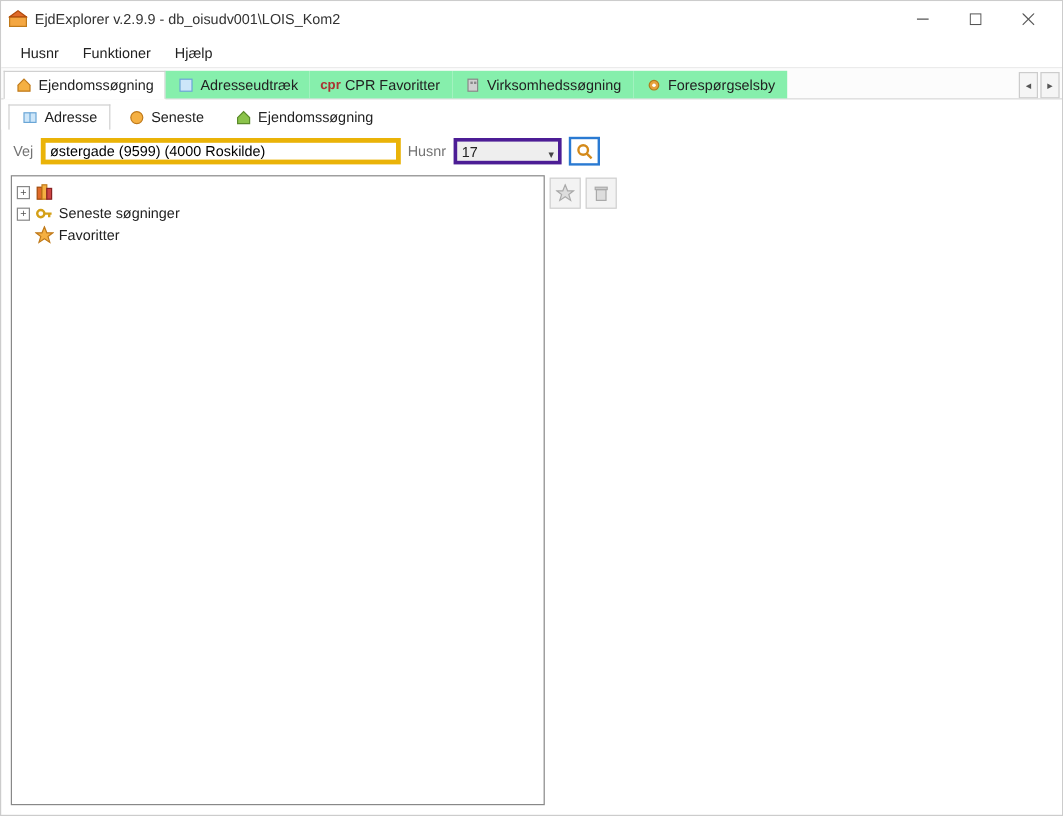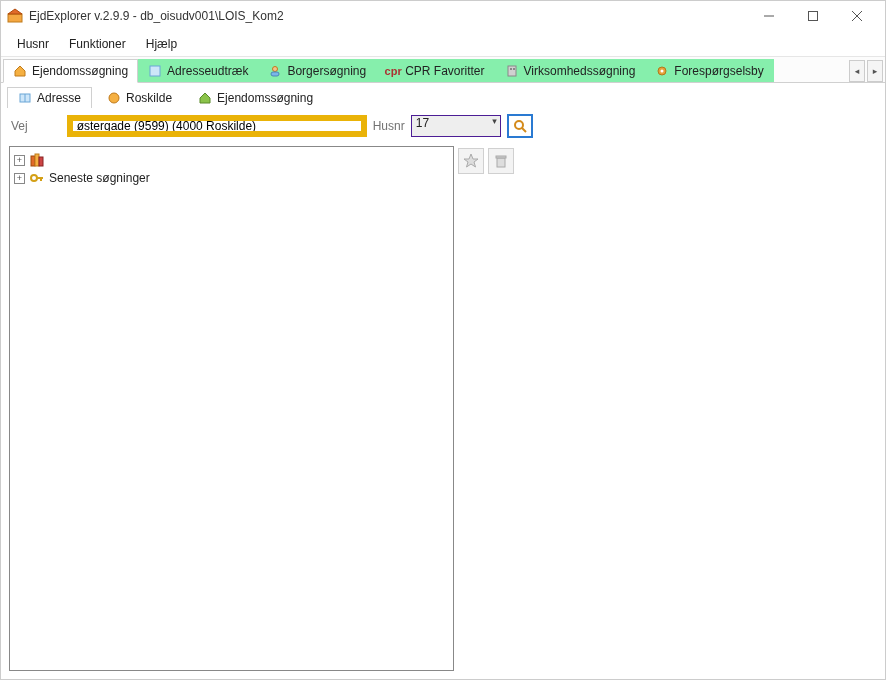--- a/index.html
+++ b/index.html
@@ -15,23 +15,23 @@
   .main-tabs { display: flex; align-items: flex-end; background: #fcfcfc; border-bottom: 1px solid #d0d0d0; padding: 2px 2px 0 2px; }
   .main-tab { display: flex; align-items: center; gap: 5px; padding: 4px 9px; border: 1px solid transparent; border-bottom: none; margin-right: 0px; cursor: pointer; background: #86efac; color: #222; }
   .main-tab.active { background: #fff; border-color: #d0d0d0; border-bottom: 1px solid #fff; margin-bottom: -1px; }
   .tab-icon { width: 14px; height: 14px; display: inline-flex; align-items: center; justify-content: center; }
   .scroll-arrow { width: 16px; height: 22px; border: 1px solid #ccc; background: #f5f5f5; display: flex; align-items: center; justify-content: center; cursor: pointer; margin-left: 2px; font-size: 9px; color: #555; }
   .sub-tabs { display: flex; align-items: flex-end; background: #fff; padding: 4px 6px 0 6px; }
   .sub-tab { display: flex; gap: 5px; padding: 3px 10px; border: 1px solid transparent; border-bottom: none; margin-right: 4px; cursor: pointer; }
   .sub-tab.active { background: #fff; border-color: #d0d0d0; }
   .search-row { display: flex; align-items: center; padding: 6px 10px; gap: 6px; }
   .label { color: #737373; }
-  .text-input { border: 6px solid #eab308; height: 22px; padding: 2px 4px; font-family: inherit; font-size: 12px; margin-left: 33px; }
+  .text-input { border: 4px solid #eab308; height: 22px; padding: 2px 4px; font-family: inherit; font-size: 12px; }
   .vej-input { width: 300px; }
-  .combo-wrap { position: relative; width: 90px; height: 22px; border: 1px solid #4c1d95; background: #eee; display: flex; align-items: flex-start; padding: 0 4px; cursor: pointer; }
+  .combo-wrap { position: relative; width: 90px; height: 22px; border: 3px solid #4c1d95; background: #eee; display: flex; align-items: flex-end; padding: 0 4px; cursor: pointer; }
   .combo-arrow { position: absolute; right: 3px; font-size: 9px; color: #444; }
   .search-btn { width: 26px; height: 24px; border: 2px solid #2a7ad2; background: #fff; display: flex; align-items: center; justify-content: center; cursor: pointer; }
   .content-row { flex: 1; display: flex; padding: 2px 8px 8px 8px; gap: 2px; min-height: 0; }
   .tree-panel { width: 445px; border: 1px solid #888; background: #fff; padding: 4px; overflow: auto; }
   .tree-item { display: flex; align-items: center; gap: 4px; padding: 1px 0; }
   .tree-toggle { width: 11px; height: 11px; border: 1px solid #888; display: flex; align-items: center; justify-content: center; font-size: 9px; color: #555; line-height: 1; cursor: pointer; }
   .tree-toggle.empty { border: none; }
   .tree-icon { width: 16px; height: 16px; display: inline-flex; align-items: center; justify-content: center; }
   .right-panel { flex: 1; padding: 2px; }
   .right-tools { display: flex; gap: 4px; }
@@ -89,29 +89,20 @@
     <div class="main-tab">
       <span class="tab-icon">
           <svg width="14" height="14">
             <rect x="2" y="2" width="10" height="10" fill="#cde6f9" stroke="#6aa6d6"></rect>
           </svg>
         </span>
       <span>Adresseudtræk</span>
     </div>
     <div class="main-tab">
       <span class="tab-icon">
-          <svg width="14" height="14">
-            <circle cx="7" cy="5" r="2.5" fill="#f5c08a" stroke="#c07a1a"></circle>
-            <rect x="3" y="8" width="8" height="4" rx="2" fill="#7ab6e8" stroke="#4a86b8"></rect>
-          </svg>
-        </span>
-      <span>Borgersøgning</span>
-    </div>
-    <div class="main-tab">
-      <span class="tab-icon">
           <span style="font-size:11px;font-weight:bold;color:#a33;">cpr</span>
         </span>
       <span>CPR Favoritter</span>
     </div>
     <div class="main-tab">
       <span class="tab-icon">
           <svg width="14" height="14">
             <rect x="3" y="2" width="8" height="10" fill="#d0d0d0" stroke="#888"></rect>
             <rect x="5" y="4" width="2" height="2" fill="#888"></rect>
             <rect x="8" y="4" width="2" height="2" fill="#888"></rect>
@@ -142,21 +133,21 @@
           </svg>
         </span>
       <span>Adresse</span>
     </div>
     <div class="sub-tab">
       <span class="tab-icon">
           <svg width="14" height="14">
             <circle cx="7" cy="7" r="5" fill="#f5b042" stroke="#c07a1a"></circle>
           </svg>
         </span>
-      <span>Roskilde</span>
+      <span>Seneste</span>
     </div>
     <div class="sub-tab">
       <span class="tab-icon">
           <svg width="14" height="14">
             <polygon points="2,7 7,2 12,7 12,12 2,12" fill="#8bc34a" stroke="#5a8a2a"></polygon>
           </svg>
         </span>
       <span>Ejendomssøgning</span>
     </div>
   </div>
@@ -195,20 +186,29 @@
         <span class="tree-toggle">+</span>
         <span class="tree-icon">
             <svg width="16" height="16">
               <circle cx="5" cy="8" r="3" fill="none" stroke="#d4a017" stroke-width="2"></circle>
               <line x1="8" y1="8" x2="14" y2="8" stroke="#d4a017" stroke-width="2"></line>
               <line x1="12" y1="8" x2="12" y2="11" stroke="#d4a017" stroke-width="2"></line>
             </svg>
           </span>
         <span>Seneste søgninger</span>
       </div>
+      <div class="tree-item">
+        <span class="tree-toggle empty"></span>
+        <span class="tree-icon">
+            <svg width="16" height="16" viewBox="0 0 16 16">
+              <polygon points="8,1 10,6 15,6 11,9 12.5,14 8,11 3.5,14 5,9 1,6 6,6" fill="#f5b042" stroke="#c07a1a"></polygon>
+            </svg>
+          </span>
+        <span>Favoritter</span>
+      </div>
     </div>
     <div class="right-panel">
       <div class="right-tools">
         <div class="tool-btn">
           <span>
               <svg width="16" height="16" viewBox="0 0 16 16">
                 <polygon points="8,1 10,6 15,6 11,9 12.5,14 8,11 3.5,14 5,9 1,6 6,6" fill="#ddd" stroke="#aaa"></polygon>
               </svg>
             </span>
         </div>

